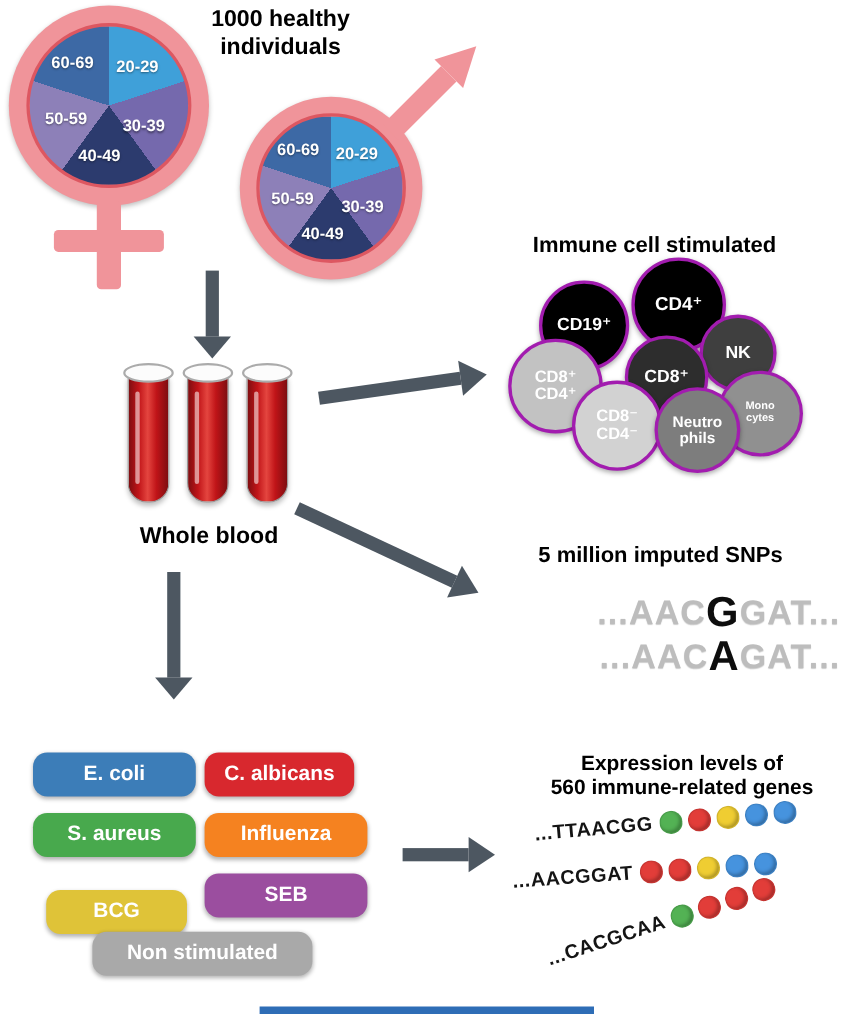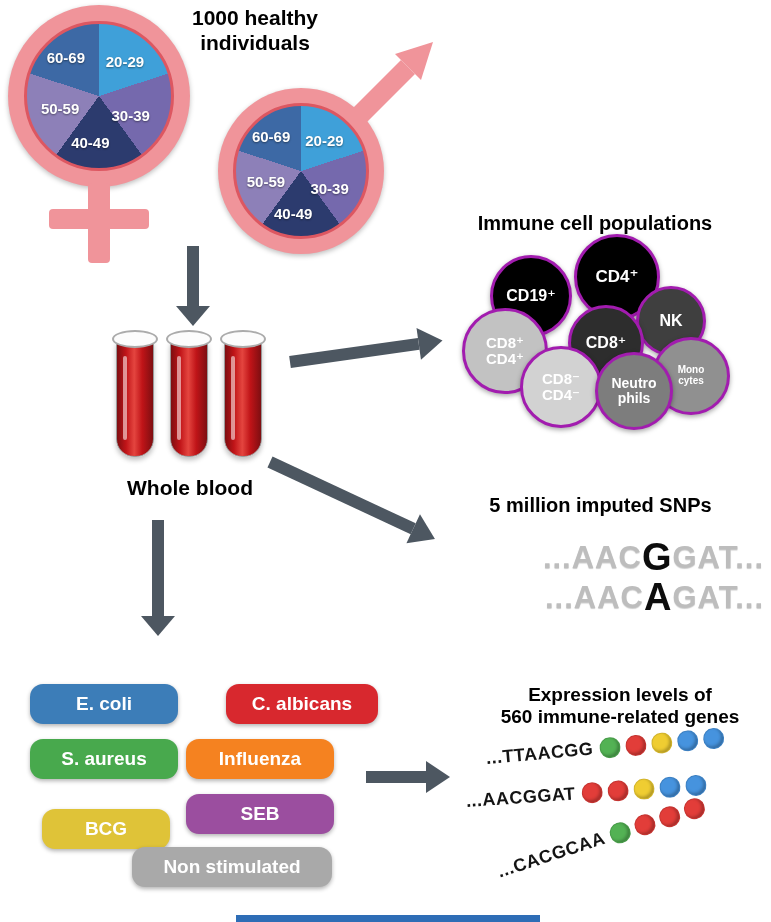--- a/index.html
+++ b/index.html
@@ -78,26 +78,26 @@
 
   
   .snp-line{position:absolute;left:428px;width:336px;text-align:right;font-size:31px;font-weight:bold;color:#bdbdbd;letter-spacing:1px;text-shadow:0 1px 1px rgba(0,0,0,0.2);}
   .snp-line .variant{color:#0d0d0d;font-size:38px;position:relative;top:2px;text-shadow:none;}
   .snp-line-1{top:534px;}
   .snp-line-2{top:574px;}
 
   
   .pill{position:absolute;height:40px;border-radius:13px;display:flex;align-items:center;justify-content:center;color:#fff;font-weight:bold;font-size:19px;box-shadow:0 2px 4px rgba(0,0,0,0.3);}
   .pill-ecoli{left:30px;top:684px;width:148px;}
-  .pill-calbicans{left:186px;top:684px;width:152px;margin-left:40px;}
+  .pill-calbicans{left:186px;top:684px;width:136px;}
   .pill-saureus{left:30px;top:739px;width:148px;}
   .pill-influenza{left:186px;top:739px;width:148px;}
   .pill-bcg{left:42px;top:794px;width:128px;margin-top:15px;}
   .pill-seb{left:186px;top:794px;width:148px;}
-  .pill-nonstim{left:84px;top:847px;width:200px;margin-left:48px;}
+  .pill-nonstim{left:84px;top:847px;width:200px;}
 
   
   .expr-row{position:absolute;display:flex;align-items:center;gap:6px;font-weight:bold;font-size:18px;color:#141414;letter-spacing:0.5px;}
   .expr-row .dots{display:flex;gap:5px;align-items:center;}
   .expr-row .dot{width:21px;height:21px;border-radius:50%;box-shadow:inset -2px -2px 3px rgba(0,0,0,0.25);border:1px solid rgba(0,0,0,0.12);box-sizing:border-box;flex:0 0 auto;}
   .expr-row-1{left:486px;top:748px;transform:rotate(-5deg);transform-origin:left center;}
   .expr-row-2{left:466px;top:791px;transform:rotate(-4deg);transform-origin:left center;}
   .expr-row-3{left:498px;top:862px;transform:rotate(-18deg);transform-origin:left center;}
 
   .bottom-bar{position:absolute;left:236px;top:915px;width:304px;height:7px;background:#2e6db6;}
@@ -171,21 +171,21 @@
       <div class="shine"></div>
       <div class="rim"></div>
     </div>
   <div class="tube tube-3">
       <div class="body"></div>
       <div class="shine"></div>
       <div class="rim"></div>
     </div>
   <div class="heading whole-blood-label">Whole blood</div>
 
-  <div class="heading immune-title">Immune cell populations</div>
+  <div class="heading immune-title">Immune cell stimulated</div>
   <div class="cell cell-cd19" style="background: #000000;"><span>CD19⁺</span></div>
   <div class="cell cell-cd4" style="background: rgb(0, 0, 0);"><span>CD4⁺</span></div>
   <div class="cell cell-nk" style="background: rgb(63, 63, 63);"><span>NK</span></div>
   <div class="cell cell-cd8cd4" style="background: rgb(194, 194, 194);"><span>CD8⁺
 CD4⁺</span></div>
   <div class="cell cell-cd8" style="background: rgb(45, 45, 45);"><span>CD8⁺</span></div>
   <div class="cell cell-mono" style="background: rgb(144, 144, 144);"><span>Mono
 cytes</span></div>
   <div class="cell cell-cd8mcd4m" style="background: rgb(210, 210, 210);"><span>CD8⁻
 CD4⁻</span></div>

